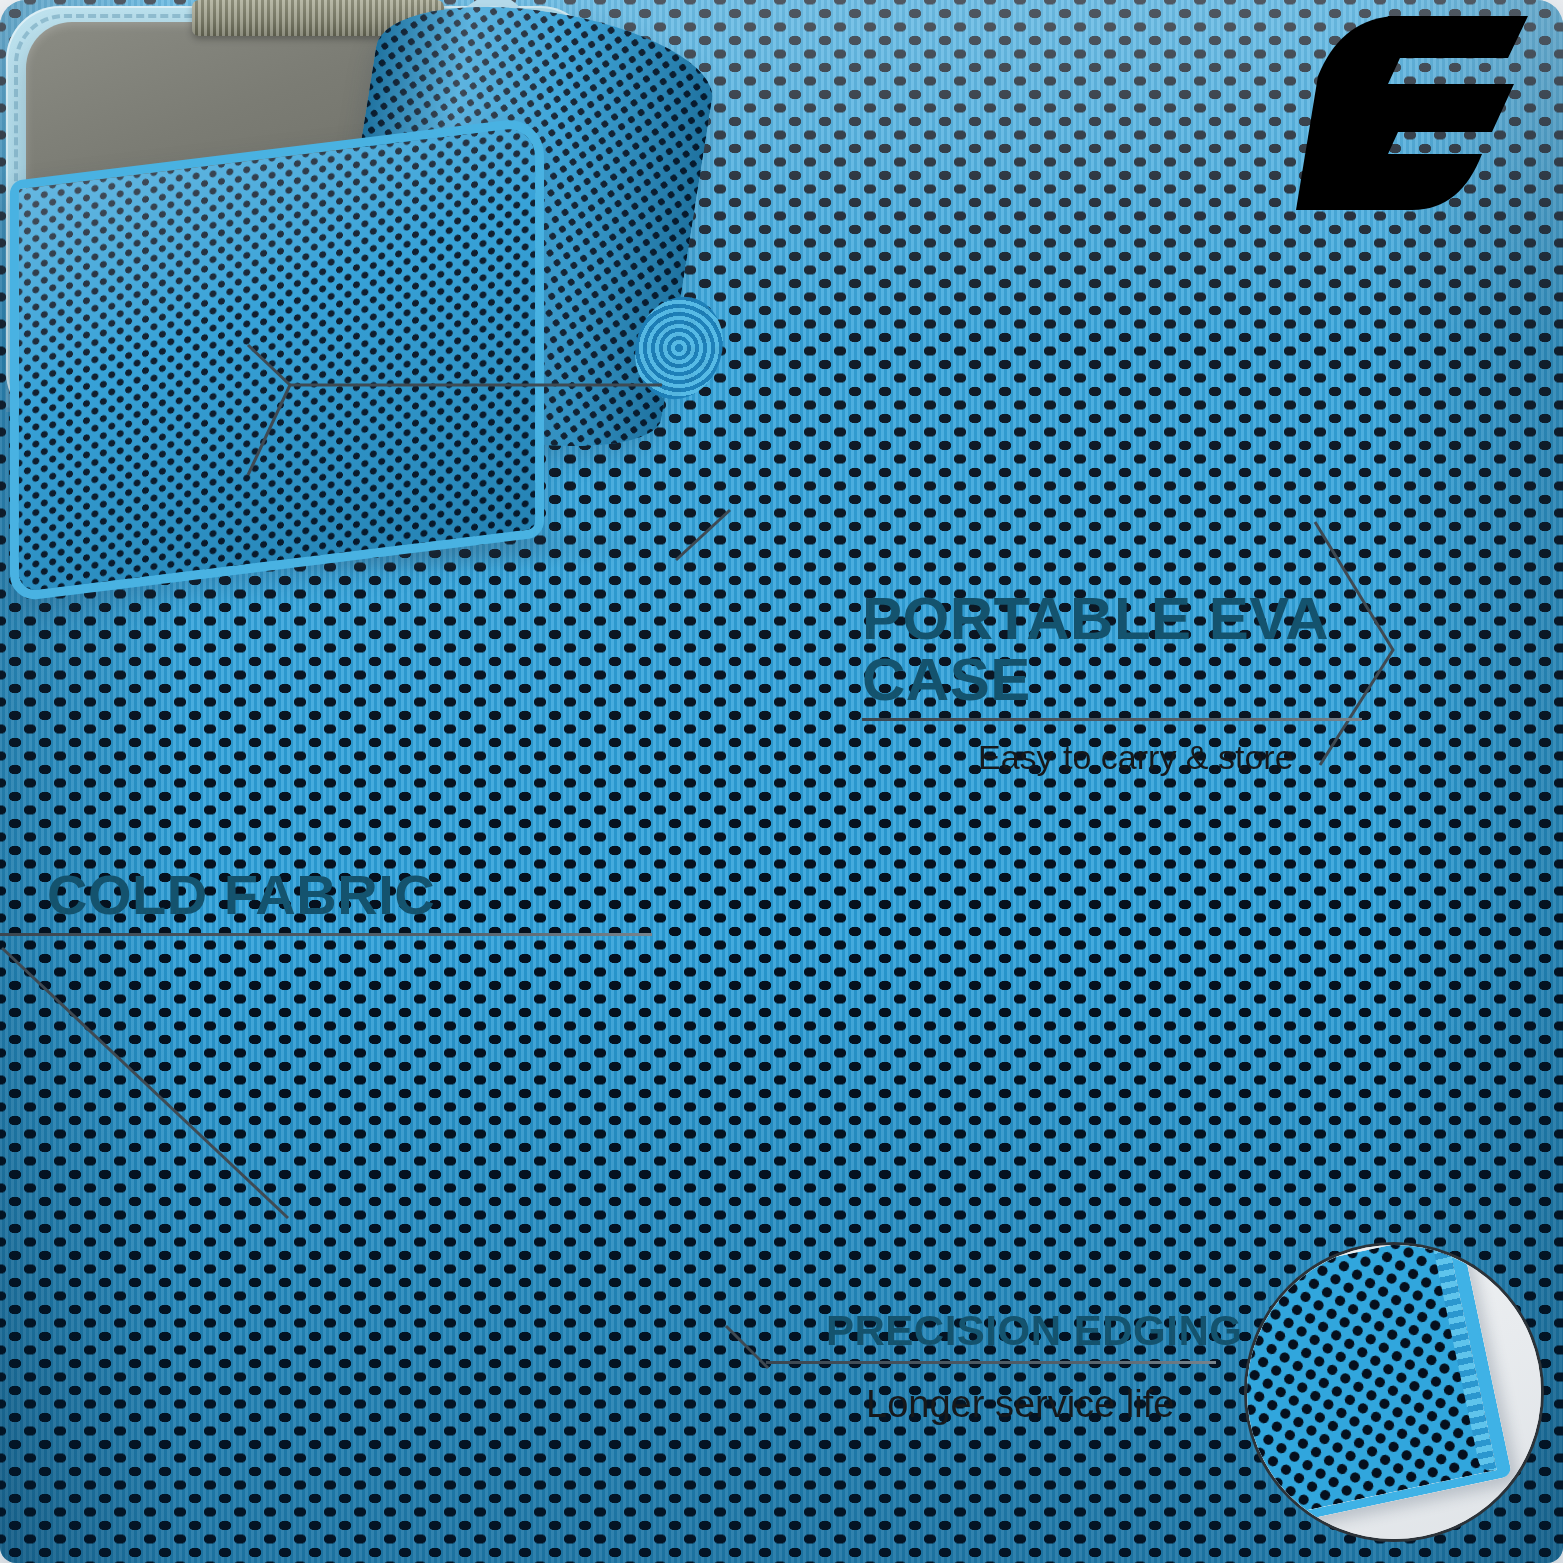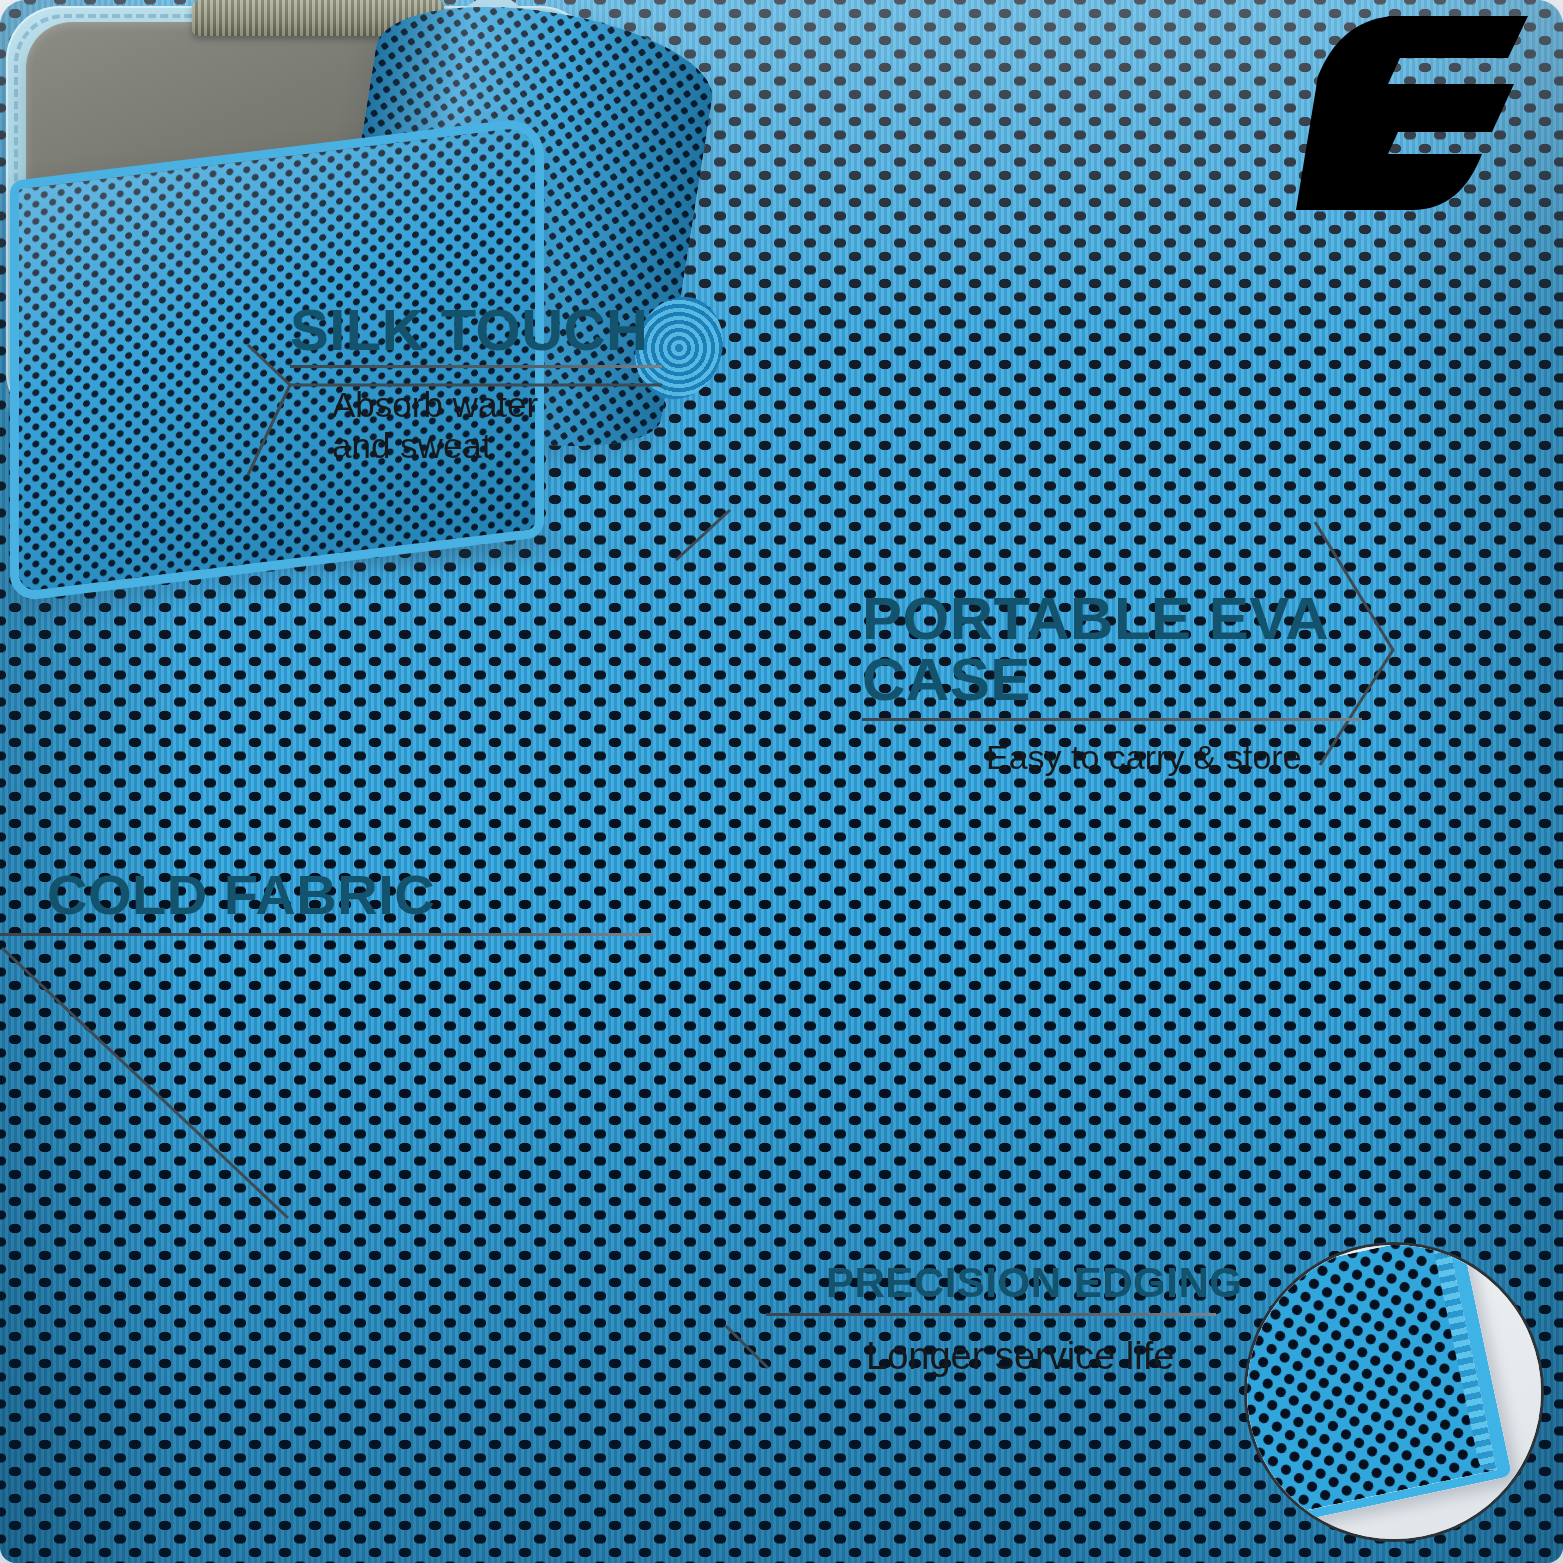--- a/index.html
+++ b/index.html
@@ -451,40 +451,34 @@
 
     <path d="M 676 560 L 730 510"></path>
 
     <path d="M 1315 522 L 1393 650 L 1320 765"></path>
 
     <path d="M 2 948 L 288 1218"></path>
 
     <path d="M 726 1326 L 768 1368"></path>
   </svg>
 
-  <div class="label-block" id="lbl-silk" style="left:290px; top:300px; width:372px;">
-    <div class="label-title" style="font-size:58px;">SILK TOUCH</div>
-    <div class="label-rule" style="width:372px;"></div>
-    <div class="label-sub" style="font-size:35px; margin-top:16px; margin-left:42px;">Absorb water
-and sweat</div>
-  </div>
 
 
   <div class="label-block" id="lbl-eva" style="left:862px; top:588px; width:500px;">
     <div class="label-title" style="font-size:60px;">PORTABLE EVA CASE</div>
     <div class="label-rule" style="width:500px; margin-top:8px;"></div>
-    <div class="label-sub" style="font-size:34px; margin-top:16px; margin-left:76px;padding-left:48px;">Easy to carry &amp; store</div>
+    <div class="label-sub" style="font-size:34px; margin-top:16px; margin-left:116px;">Easy to carry &amp; store</div>
   </div>
 
   <div class="label-block" id="lbl-cold" style="left:47px; top:866px; width:660px;">
     <div class="label-title" style="font-size:56px;">COLD FABRIC</div>
     <div class="label-rule" style="width:660px; margin-top:10px; margin-left:-55px;"></div>
   </div>
 
-  <div class="label-block" id="lbl-edging" style="left:826px; top:1262px; width:450px;">
+  <div class="label-block" id="lbl-edging" style="left:826px; top:1310px; width:450px;">
     <div class="label-title" style="font-size:42px;">PRECISION EDGING</div>
     <div class="label-rule" style="width:450px; margin-top:8px; margin-left:-60px;"></div>
     <div class="label-sub" style="font-size:38px; margin-top:18px; margin-left:40px;">Longer service life</div>
   </div>
 
   <svg id="logo" viewBox="0 0 232 206">
     <path d="M 92 2 L 232 2 L 212 44 L 104 44 L 92 70 L 218 70 L 196 118 L 102 118 L 92 140 L 186 140
              C 172 176 150 196 116 196 L 54 196 L 20 196 L 16 196
              L 78 44 C 86 18 92 2 92 2 Z" fill="#000"></path>
     <path d="M 96 2 C 58 6 36 28 22 62 L 0 196 L 42 196 L 96 44 Z" fill="#000"></path>

